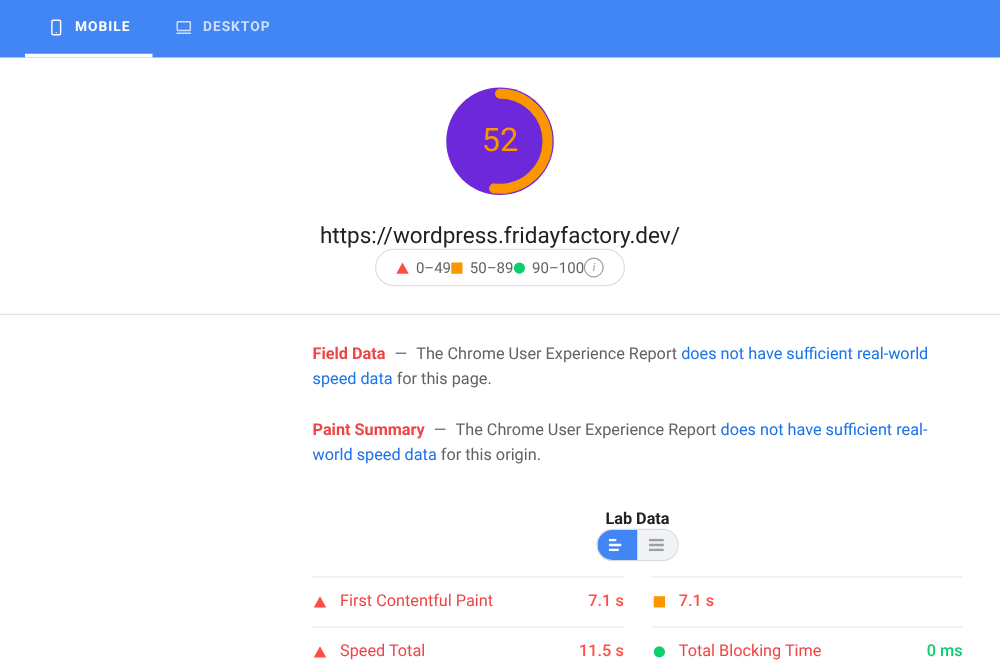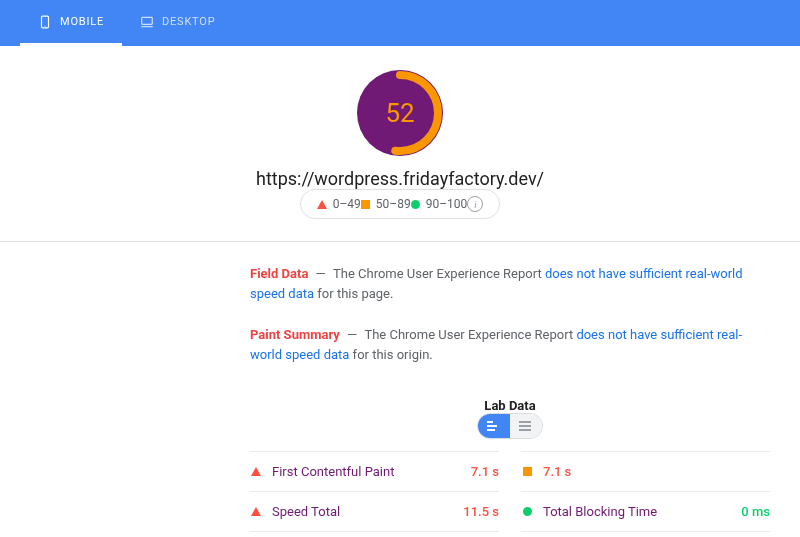--- a/index.html
+++ b/index.html
@@ -1,26 +1,26 @@
 <!DOCTYPE html>
 <html><head>
 <meta charset="utf-8">
 <style>
   * { box-sizing: border-box; margin: 0; padding: 0; }
   body { font-family: Roboto, Arial, sans-serif; background: #fff; color: #212121; width: 800px; }
   .tabs { background: #4285f4; display: flex; padding: 0 20px; height: 46px; align-items: stretch; }
-  .tab { display: flex; align-items: center; gap: 8px; color: #fff; font-size: 11px; font-weight: 400; letter-spacing: 0.8px; padding: 0 18px; cursor: pointer; border-bottom: 3px solid transparent; opacity: 0.75; }
+  .tab { display: flex; align-items: center; gap: 8px; color: #fff; font-size: 11px; font-weight: 700; letter-spacing: 0.8px; padding: 0 18px; cursor: pointer; border-bottom: 3px solid transparent; opacity: 0.75; }
   .tab.active { border-bottom: 3px solid #fff; opacity: 1; }
   .tab .ticon { width: 14px; height: 14px; display: inline-block; }
   .content { padding: 24px 30px 20px 30px; }
   .score-area { text-align: center; padding-top: 0; }
-  .gauge { position: relative; width: 86px; height: 86px; margin: 0 auto; background: #701a75; border-radius: 50%; }
+  .gauge { position: relative; width: 86px; height: 86px; margin: 0 auto; background: #6d28d9; border-radius: 50%; }
   .gauge svg { position: absolute; top: 0; left: 0; transform: rotate(-90deg); }
   .gauge .num { position: absolute; inset:0; display:flex; align-items:center; justify-content:center; font-size: 26px; font-weight: 400; color: #fa9600; }
-  .url { font-size: 18px; color: #212121; margin-top: 12px; }
+  .url { font-size: 18px; color: #212121; margin-top: 22px; }
   .legend { display: inline-flex; align-items: center; gap: 0; border: 1px solid #e0e0e0; border-radius: 22px; padding: 6px 16px; font-size: 12px; color: #5f6368;}
   .legend .pair { display:flex; align-items:center; gap:6px;}
   .tri { width:0;height:0;border-left:5px solid transparent;border-right:5px solid transparent;border-bottom:9px solid #ff4e42; display:inline-block;}
   .sq  { width:9px;height:9px;background:#fa9600; display:inline-block;}
   .dot { width:9px;height:9px;border-radius:50%;background:#0cce6b; display:inline-block;}
   .info-circ{ width:16px;height:16px;border:1.5px solid #9aa0a6;border-radius:50%;display:inline-flex;align-items:center;justify-content:center;font-size:10px;color:#9aa0a6;font-style:italic;font-family:serif;}
   .divider { height:1px;background:#e0e0e0;margin:22px -30px 0 -30px;}
   .section { max-width: 530px; margin-left: auto; margin-right: 0; font-size: 13px; padding-left:10px; }
   .field { color:#5f6368; margin-top:22px; line-height:1.5;}
   .field b{ color:#ef4444; font-weight:700;}
@@ -28,21 +28,21 @@
   .field a{ color:#1a73e8; text-decoration:none;}
   .lab-head { display:flex; align-items:center; justify-content:space-between; margin-top:34px;flex-direction:column;}
   .lab-head .title{ font-weight:700; font-size:13px;}
   .toggle { display:flex; border-radius:16px; overflow:hidden;border:1px solid #dadce0; }
   .toggle span{ width:32px;height:24px;display:flex;align-items:center;justify-content:center;background:#f1f3f4;}
   .toggle span.on{ background:#4285f4;}
   .metrics { display:grid; grid-template-columns:1fr 1fr; column-gap:22px; margin-top:12px;}
   .metric { display:flex; align-items:center; padding:12px 0; border-top:1px solid #e8eaed;}
   .metric:nth-child(-n+2){ border-top:1px solid #e8eaed;}
   .m-icon{ width:12px; display:flex; justify-content:center; margin-right:10px;}
-  .m-name { flex:1; font-size:13px; color:#701a75;}
+  .m-name { flex:1; font-size:13px; color:#ef4444;}
   .m-val  { font-size:13px; font-weight:500;}
   .red { color:#ff4e42;} .green{color:#0cce6b;}
 </style>
 </head>
 <body>
 
 <div class="tabs">
   <div class="tab active">
     <span class="ticon">
       <svg viewBox="0 0 24 24" width="14" height="14" fill="#fff">

